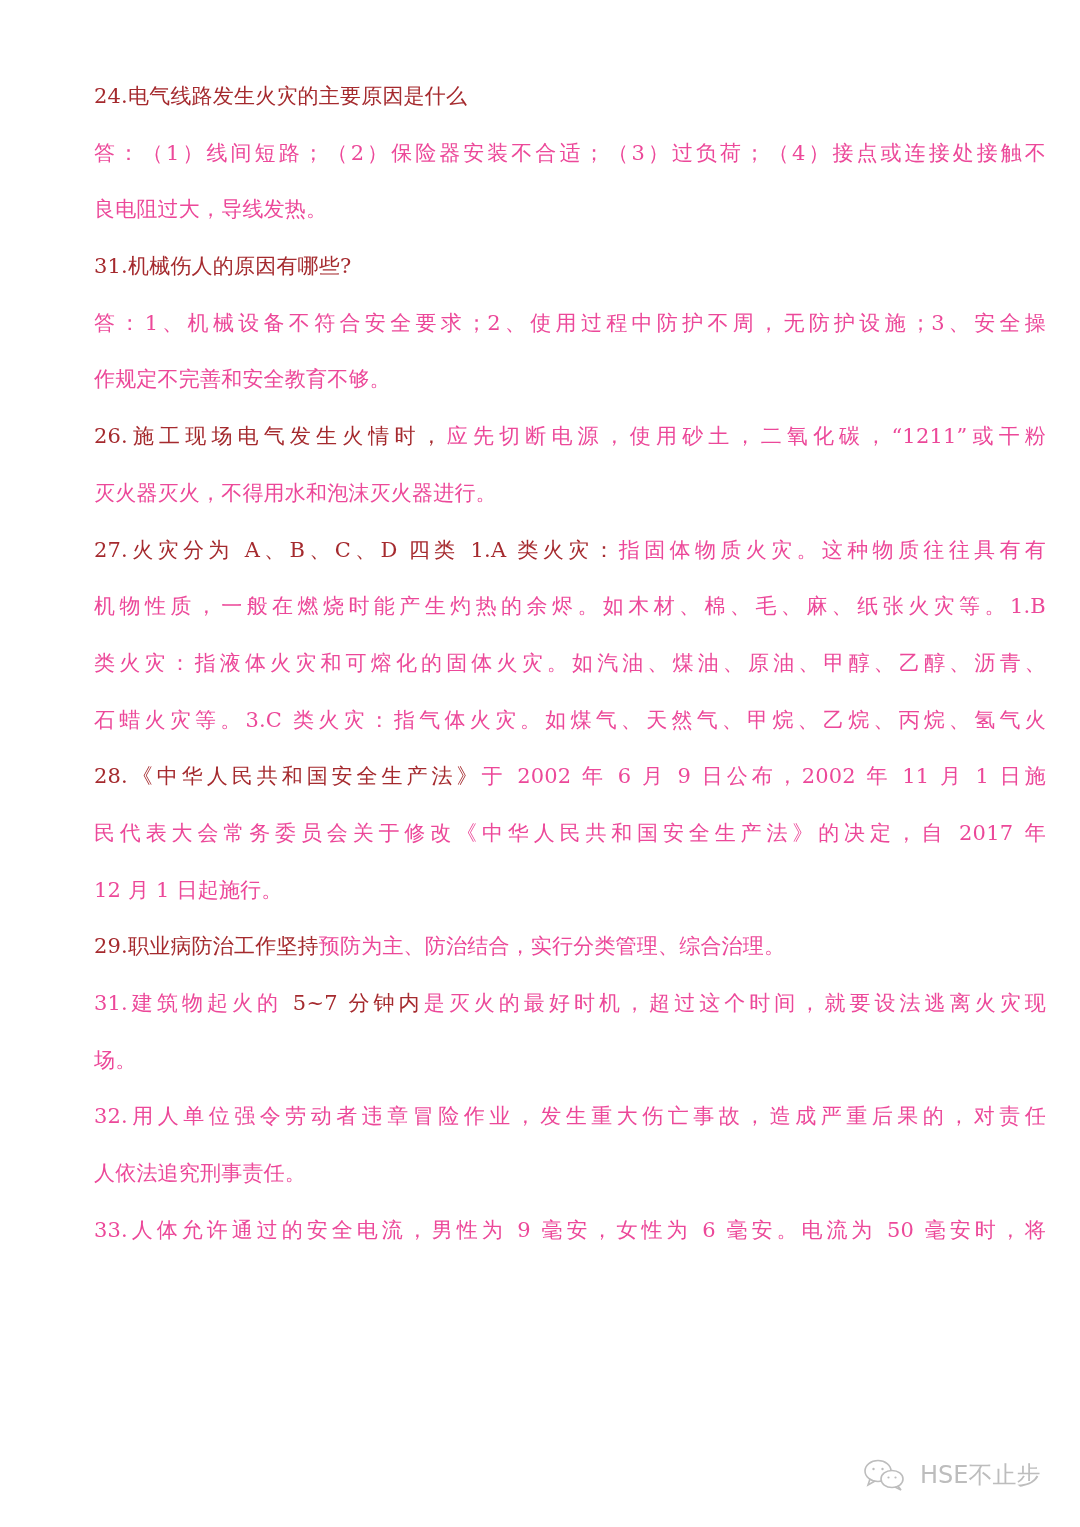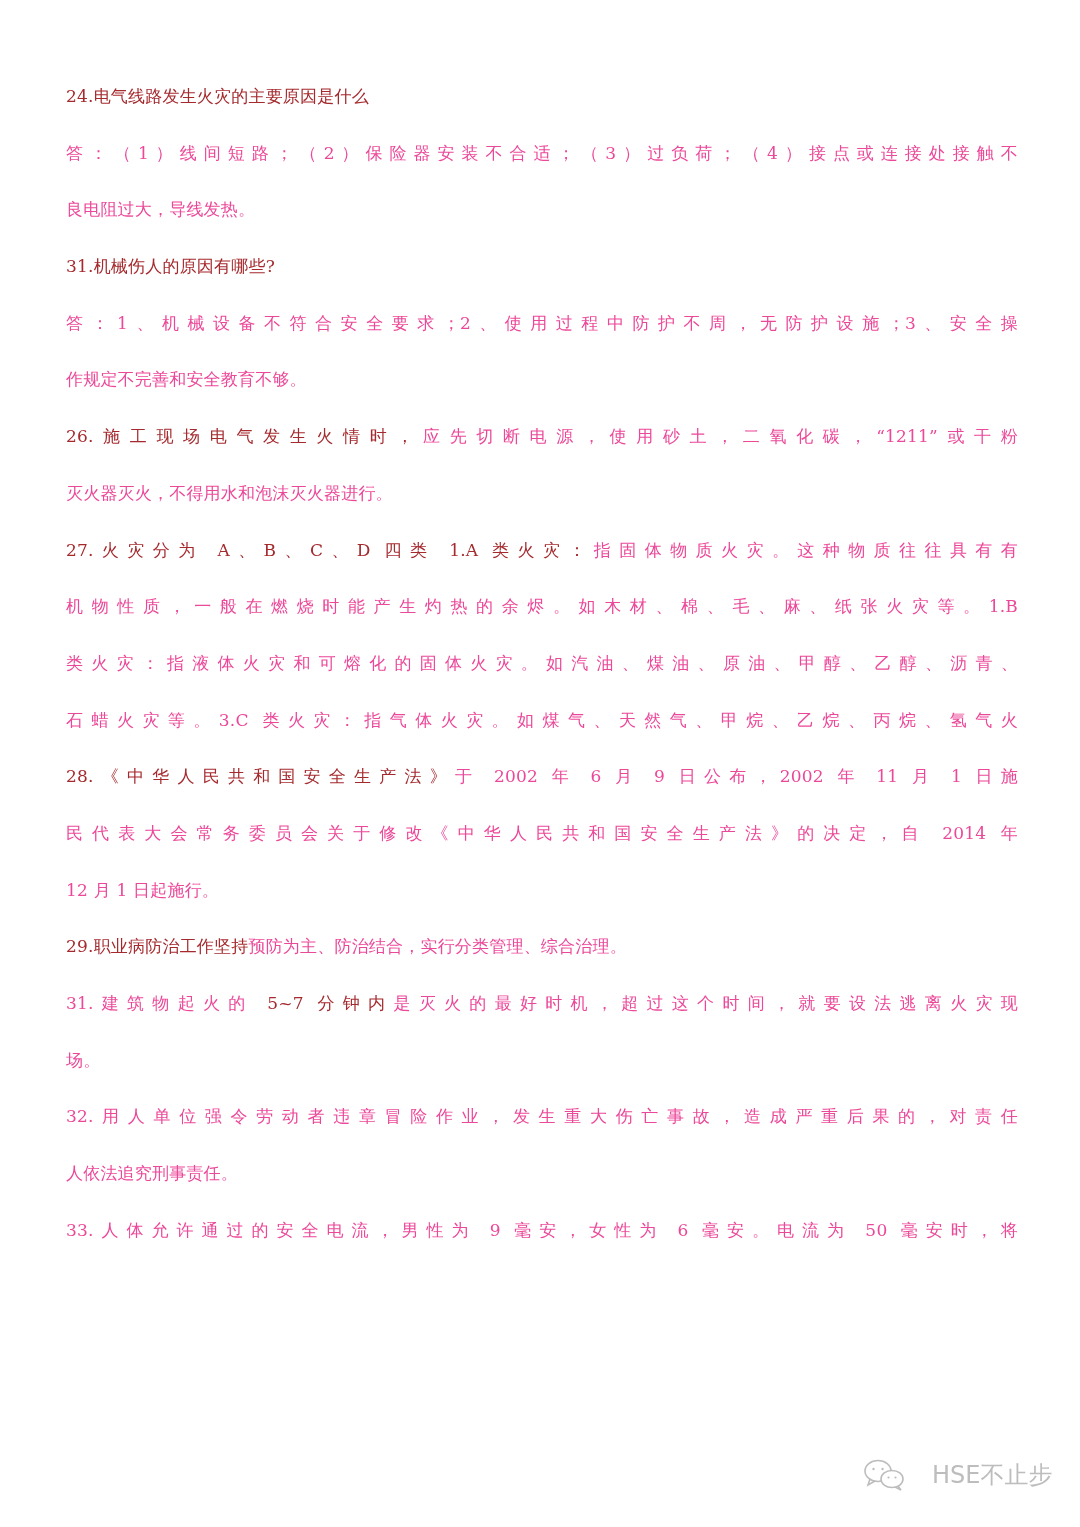--- a/index.html
+++ b/index.html
@@ -17,40 +17,41 @@
     }
     .page {
       position: absolute;
       left: 66px;
       top: 73px;
       width: 952px;
     }
     .line {
       height: 56.7px;
       line-height: 46px;
-      font-size: 17px;
+      font-size: 21px;
       white-space: nowrap;
       letter-spacing: 0.2px;
       overflow: visible;
+      margin-left: 28px;
     }
     .red { color: #a52a2e; }
     .blk { color: #ec4899; }
     .justify {
       text-align: justify;
       text-align-last: justify;
       width: 952px;
       white-space: normal;
     }
     .watermark {
       position: absolute;
       left: 862px;
       top: 1458px;
       display: flex;
       align-items: center;
-      gap: 24px;
+      gap: 12px;
       color: #bdbdbd;
       font-family: "DejaVu Sans", "Liberation Sans", sans-serif;
       font-size: 24px;
     }
     .watermark svg { display: block; }
   </style>
 </head>
 <body>
 
 <div class="page">
@@ -103,21 +104,21 @@
     <span class="blk">石蜡火灾等。3.C 类火灾：指气体火灾。如煤气、天然气、甲烷、乙烷、丙烷、氢气火</span>
   </div>
 
 
   <div class="line justify">
     <span class="red">28.《中华人民共和国安全生产法》</span><span class="blk">于 2002 年 6 月 9 日公布，2002 年 11 月 1 日施</span>
   </div>
 
 
   <div class="line justify">
-    <span class="blk">民代表大会常务委员会关于修改《中华人民共和国安全生产法》的决定，自 2014 年</span>
+    <span class="blk">民代表大会常务委员会关于修改《中华人民共和国安全生产法》的决定，自 2017 年</span>
   </div>
 
   <div class="line">
     <span class="blk">12 月 1 日起施行。</span>
   </div>
 
   <div class="line">
     <span class="red">29.职业病防治工作坚持</span><span class="blk">预防为主、防治结合，实行分类管理、综合治理。</span>
   </div>
 

